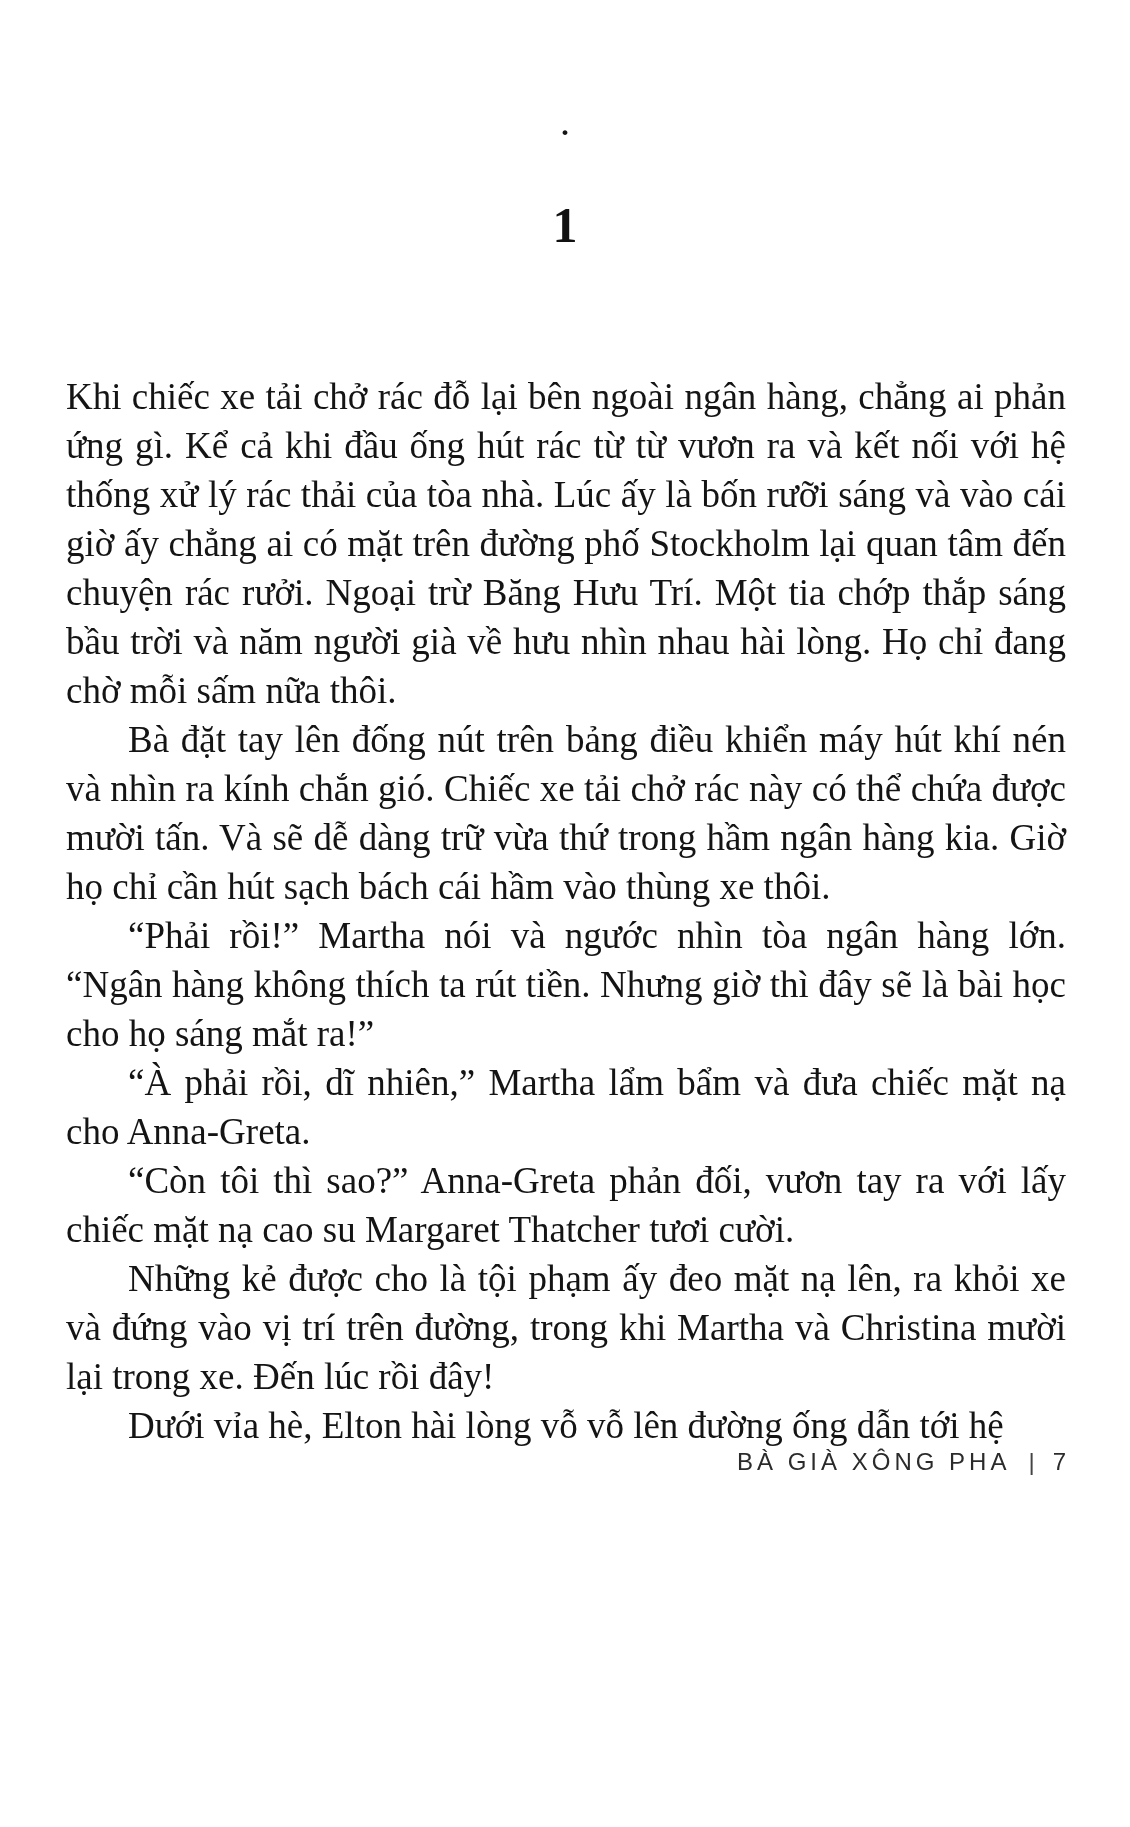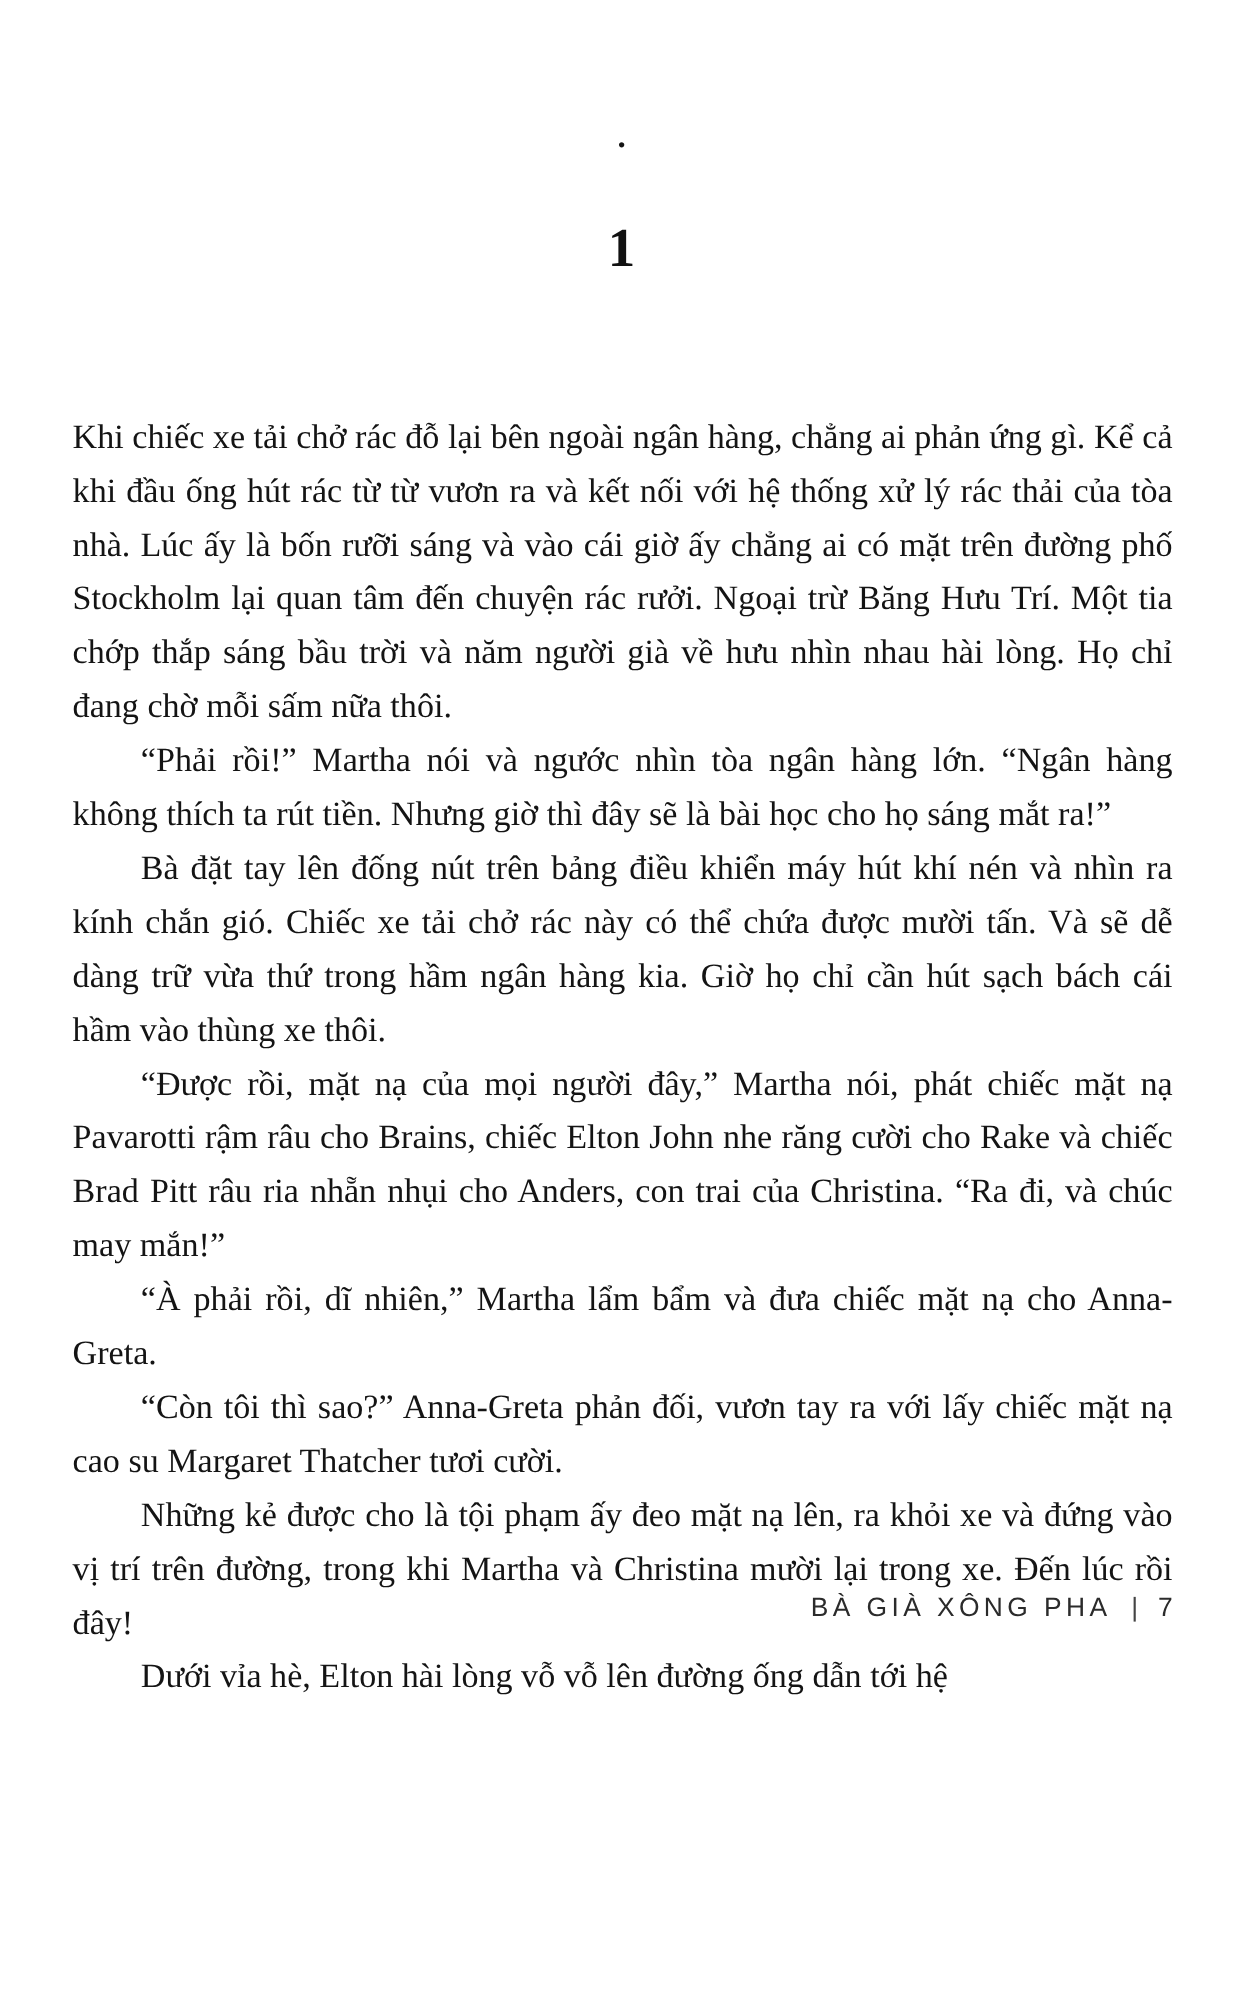--- a/index.html
+++ b/index.html
@@ -34,21 +34,21 @@
     text-align: center;
     font-size: 50px;
     font-weight: 700;
     color: #111111;
   }
   .body-text {
     position: absolute;
     top: 372px;
     left: 66px;
     width: 1000px;
-    font-size: 31px;
+    font-size: 37px;
     line-height: 49px;
     text-align: justify;
     color: #141414;
   }
   .para { text-indent: 0; }
   .para.indent { text-indent: 62px; }
   .footer {
     position: absolute;
     top: 1448px;
     right: 64px;
@@ -72,23 +72,22 @@
 </head>
 <body>
 
 <div class="page">
   <div class="ornament">.</div>
 
   <div class="chapter">1</div>
 
   <div class="body-text">
       <p class="para">Khi chiếc xe tải chở rác đỗ lại bên ngoài ngân hàng, chẳng ai phản ứng gì. Kể cả khi đầu ống hút rác từ từ vươn ra và kết nối với hệ thống xử lý rác thải của tòa nhà. Lúc ấy là bốn rưỡi sáng và vào cái giờ ấy chẳng ai có mặt trên đường phố Stockholm lại quan tâm đến chuyện rác rưởi. Ngoại trừ Băng Hưu Trí. Một tia chớp thắp sáng bầu trời và năm người già về hưu nhìn nhau hài lòng. Họ chỉ đang chờ mỗi sấm nữa thôi.</p>
+      <p class="para indent">Bà đặt tay lên đống nút trên bảng điều khiển máy hút khí nén và nhìn ra kính chắn gió. Chiếc xe tải chở rác này có thể chứa được mười tấn. Và sẽ dễ dàng trữ vừa thứ trong hầm ngân hàng kia. Giờ họ chỉ cần hút sạch bách cái hầm vào thùng xe thôi.</p>
       <p class="para indent">“Phải rồi!” Martha nói và ngước nhìn tòa ngân hàng lớn. “Ngân hàng không thích ta rút tiền. Nhưng giờ thì đây sẽ là bài học cho họ sáng mắt ra!”</p>
-      <p class="para indent">Bà đặt tay lên đống nút trên bảng điều khiển máy hút khí nén và nhìn ra kính chắn gió. Chiếc xe tải chở rác này có thể chứa được mười tấn. Và sẽ dễ dàng trữ vừa thứ trong hầm ngân hàng kia. Giờ họ chỉ cần hút sạch bách cái hầm vào thùng xe thôi.</p>
-      <p class="para indent">“Được rồi, mặt nạ của mọi người đây,” Martha nói, phát chiếc mặt nạ Pavarotti rậm râu cho Brains, chiếc Elton John nhe răng cười cho Rake và chiếc Brad Pitt râu ria nhẵn nhụi cho Anders, con trai của Christina. “Ra đi, và chúc may mắn!”</p>
       <p class="para indent">“À phải rồi, dĩ nhiên,” Martha lẩm bẩm và đưa chiếc mặt nạ cho Anna-Greta.</p>
       <p class="para indent">“Còn tôi thì sao?” Anna-Greta phản đối, vươn tay ra với lấy chiếc mặt nạ cao su Margaret Thatcher tươi cười.</p>
       <p class="para indent">Những kẻ được cho là tội phạm ấy đeo mặt nạ lên, ra khỏi xe và đứng vào vị trí trên đường, trong khi Martha và Christina mười lại trong xe. Đến lúc rồi đây!</p>
       <p class="para indent">Dưới vỉa hè, Elton hài lòng vỗ vỗ lên đường ống dẫn tới hệ</p>
     </div>
 
   <div class="footer">
     <span>BÀ GIÀ XÔNG PHA</span><span class="sep">|</span><span class="pagenum">7</span>
   </div>
 </div>

